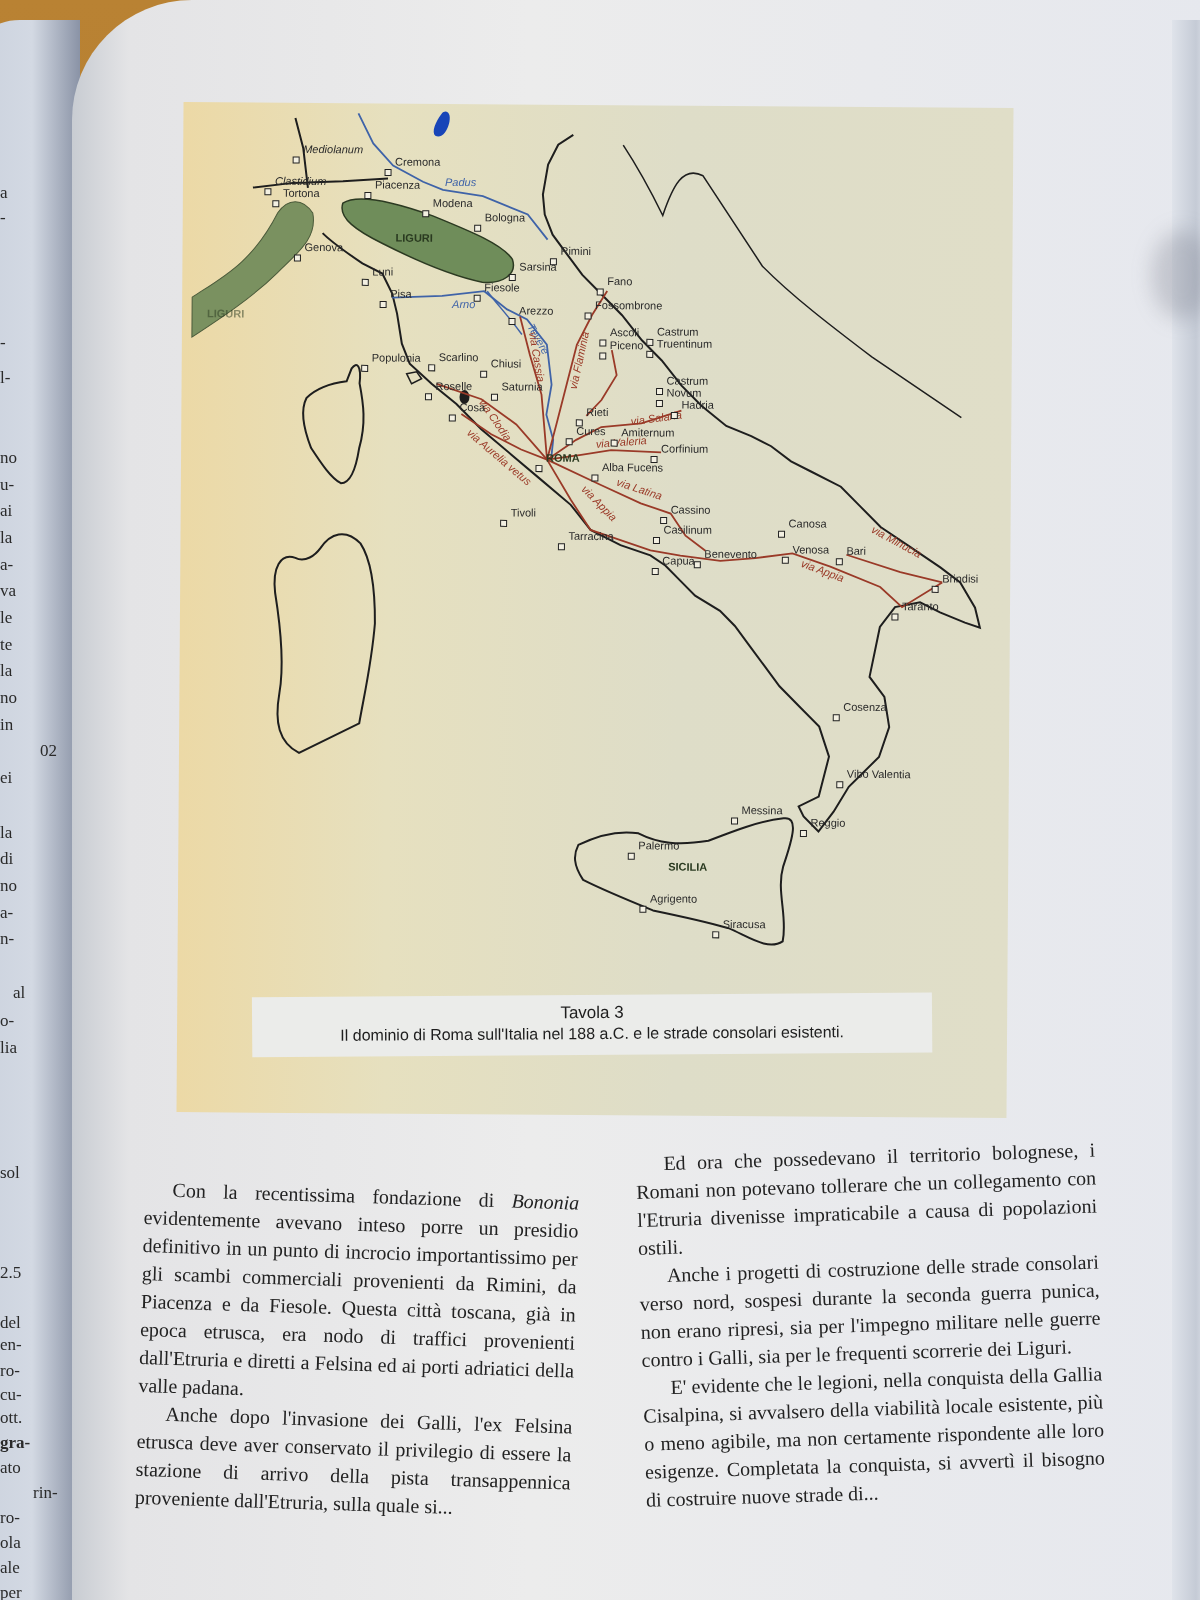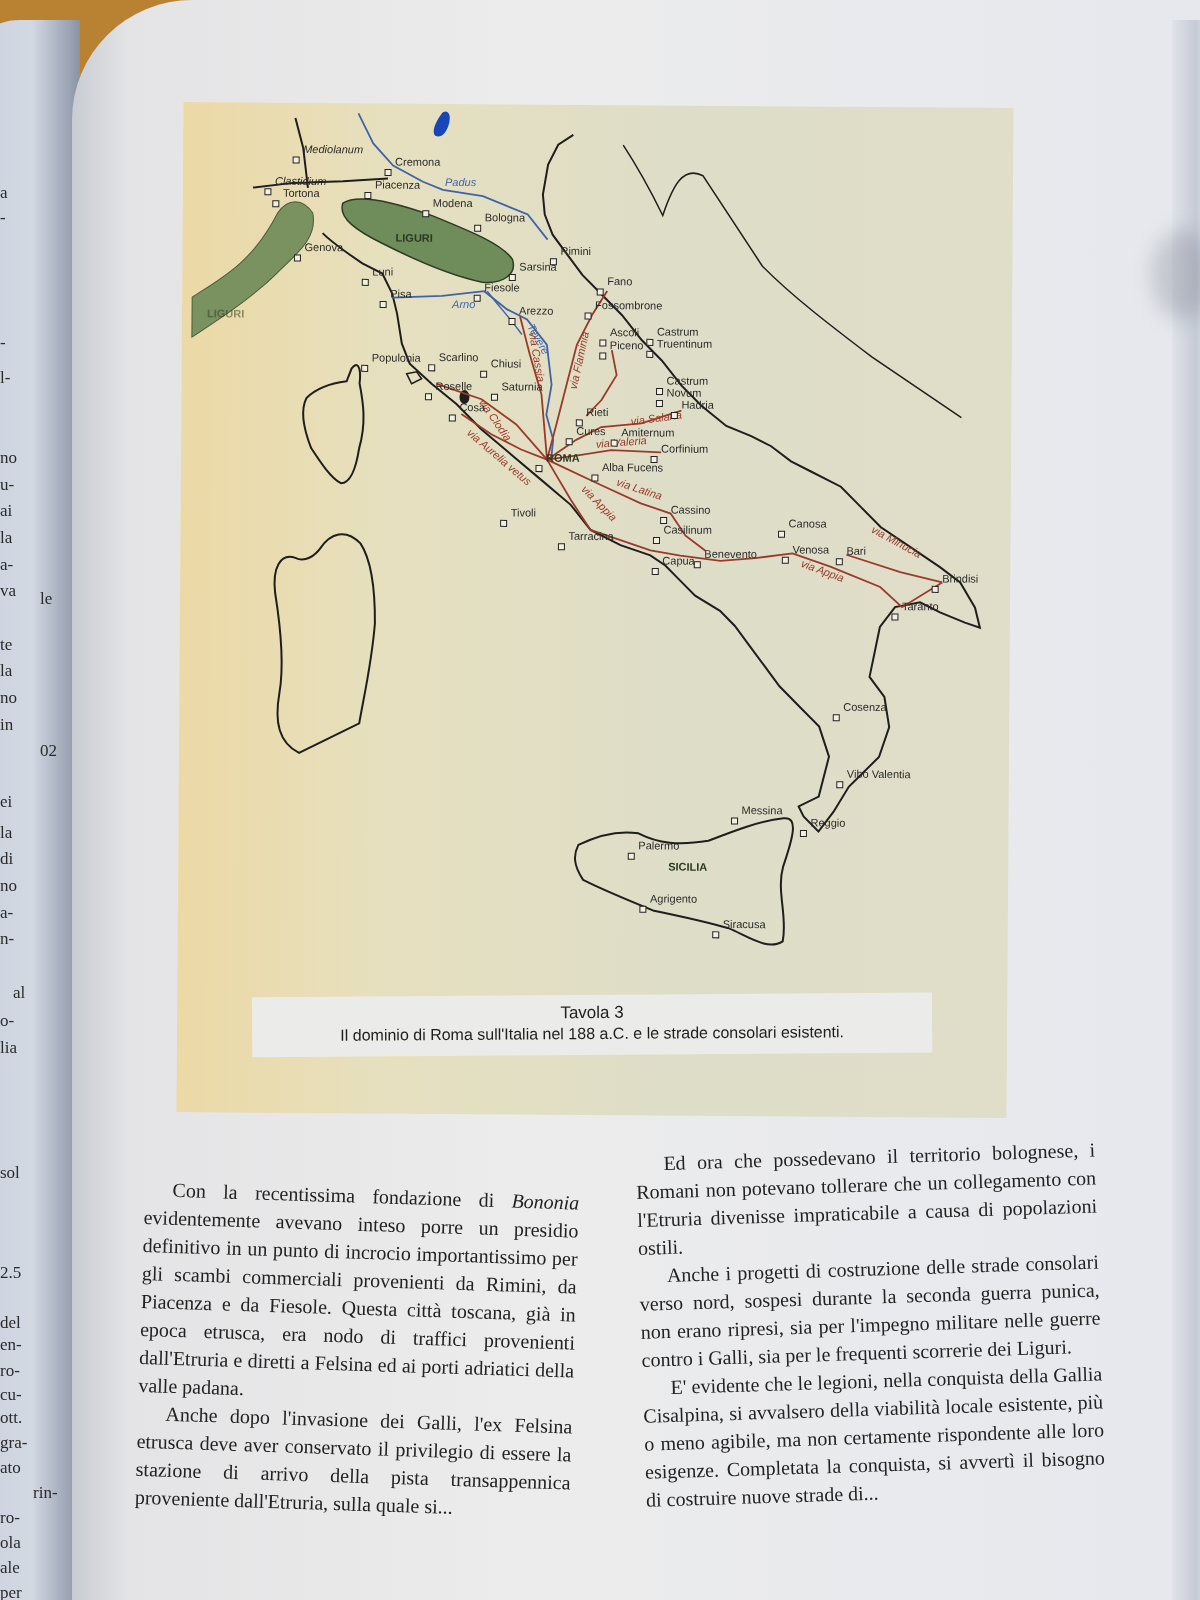--- a/index.html
+++ b/index.html
@@ -40,43 +40,43 @@
       <div class="frag" style="top: 160px;">a</div>
       <div class="frag" style="top: 185px;">-</div>
       <div class="frag" style="top: 310px;">-</div>
       <div class="frag" style="top: 345px;">l-</div>
       <div class="frag" style="top: 425px;">no</div>
       <div class="frag" style="top: 452px;">u-</div>
       <div class="frag" style="top: 478px;">ai</div>
       <div class="frag" style="top: 505px;">la</div>
       <div class="frag" style="top: 532px;">a-</div>
       <div class="frag" style="top: 558px;">va</div>
-      <div class="frag" style="top: 566px; padding-left: 40px;">le</div>
+      <div class="frag" style="top: 585px;">le</div>
       <div class="frag" style="top: 612px;">te</div>
       <div class="frag" style="top: 638px;">la</div>
       <div class="frag" style="top: 665px;">no</div>
       <div class="frag" style="top: 692px;">in</div>
       <div class="frag" style="top: 718px; padding-left: 40px;">02</div>
-      <div class="frag" style="top: 745px; margin-top: 24px;">ei</div>
+      <div class="frag" style="top: 745px;">ei</div>
       <div class="frag" style="top: 800px;">la</div>
       <div class="frag" style="top: 826px;">di</div>
       <div class="frag" style="top: 853px;">no</div>
       <div class="frag" style="top: 880px;">a-</div>
       <div class="frag" style="top: 906px;">n-</div>
       <div class="frag" style="top: 960px; padding-left: 13px;">al</div>
       <div class="frag" style="top: 988px;">o-</div>
       <div class="frag" style="top: 1015px;">lia</div>
       <div class="frag" style="top: 1140px;">sol</div>
       <div class="frag" style="top: 1240px;">2.5</div>
       <div class="frag" style="top: 1290px;">del</div>
       <div class="frag" style="top: 1312px;">en-</div>
       <div class="frag" style="top: 1338px;">ro-</div>
       <div class="frag" style="top: 1362px;">cu-</div>
       <div class="frag" style="top: 1385px;">ott.</div>
-      <div class="frag" style="top: 1410px;">gra-</div>
+      <div class="frag" style="top: 1410px; font-weight: bold;">gra-</div>
       <div class="frag" style="top: 1435px;">ato</div>
       <div class="frag" style="top: 1460px; padding-left: 33px;">rin-</div>
       <div class="frag" style="top: 1485px;">ro-</div>
       <div class="frag" style="top: 1510px;">ola</div>
       <div class="frag" style="top: 1535px;">ale</div>
       <div class="frag" style="top: 1560px;">per</div>
     </div>
 </div>
 
 <div class="right-page">

